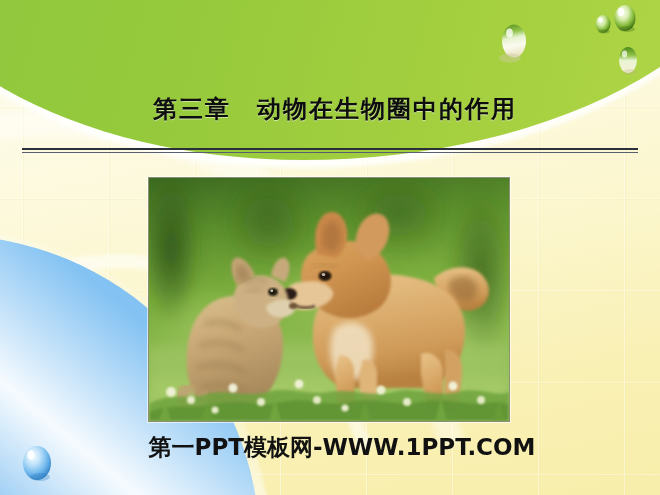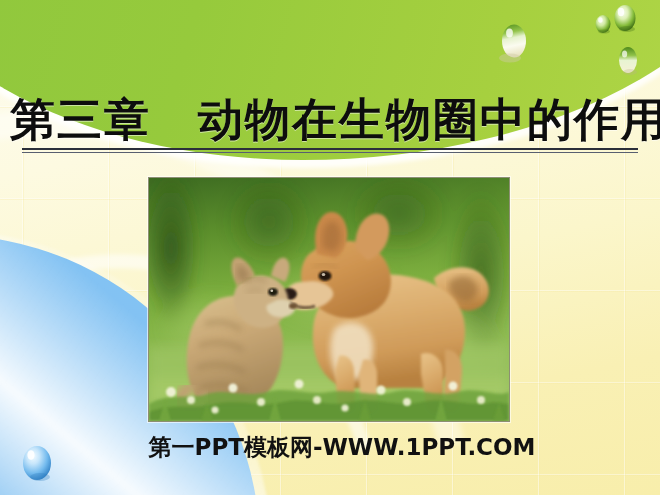--- a/index.html
+++ b/index.html
@@ -134,21 +134,21 @@
   .title-block {
     position: absolute;
     left: 0;
     top: 96px;
     width: 660px;
     z-index: 8;
   }
   .title-text {
     font-family: "DejaVu Serif", "Liberation Serif", serif;
     font-weight: bold;
-    font-size: 45px;
+    font-size: 24px;
     letter-spacing: 2px;
     color: #0d0d0d;
     text-align: center;
     padding-left: 10px;
     line-height: 1.05;
     white-space: pre;
     text-shadow: 0 1px 0 rgba(255,255,255,0.5);
   }
   .title-rules {
     position: absolute;

